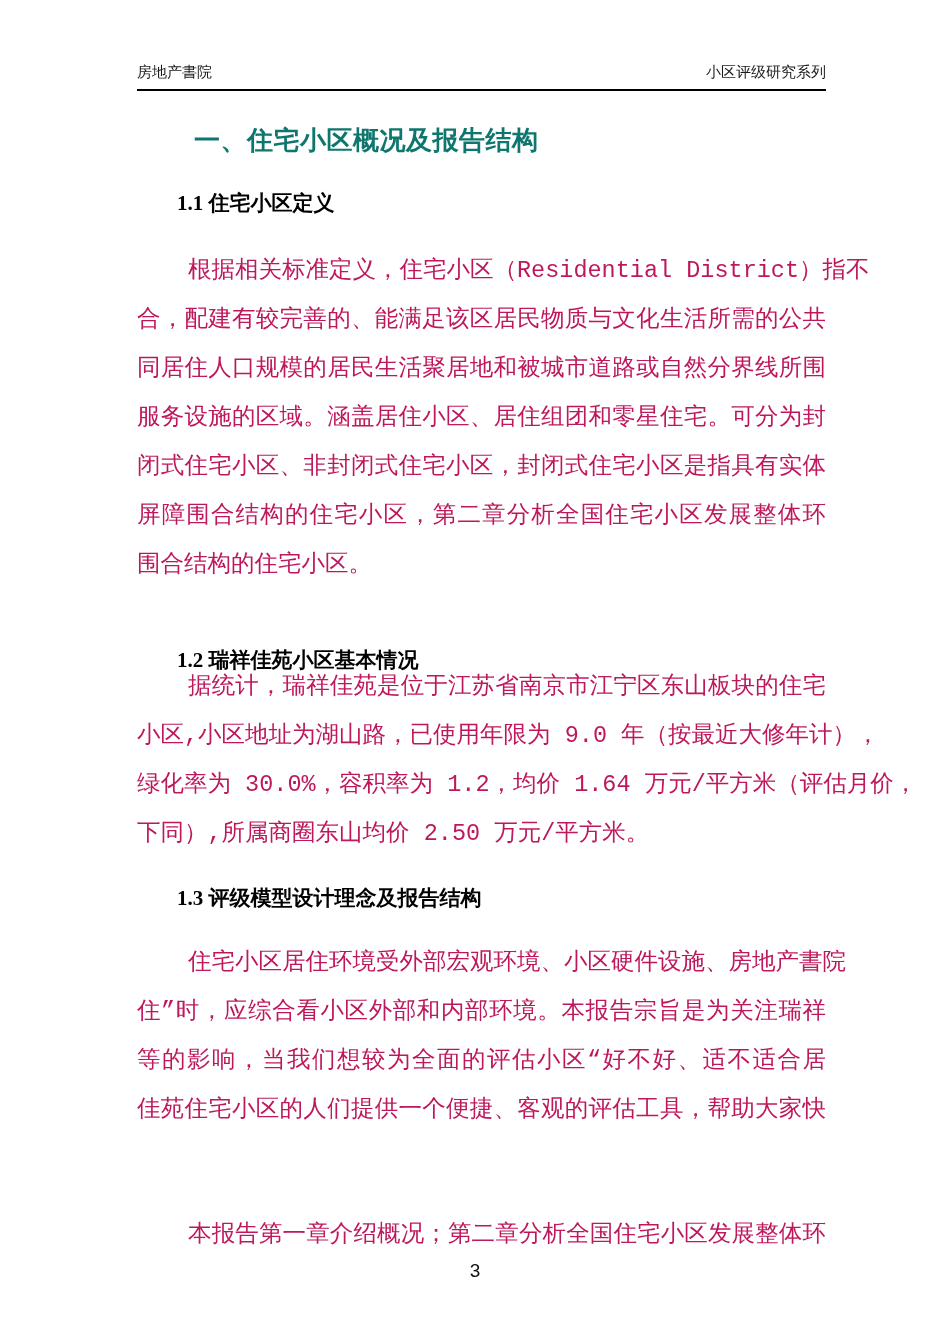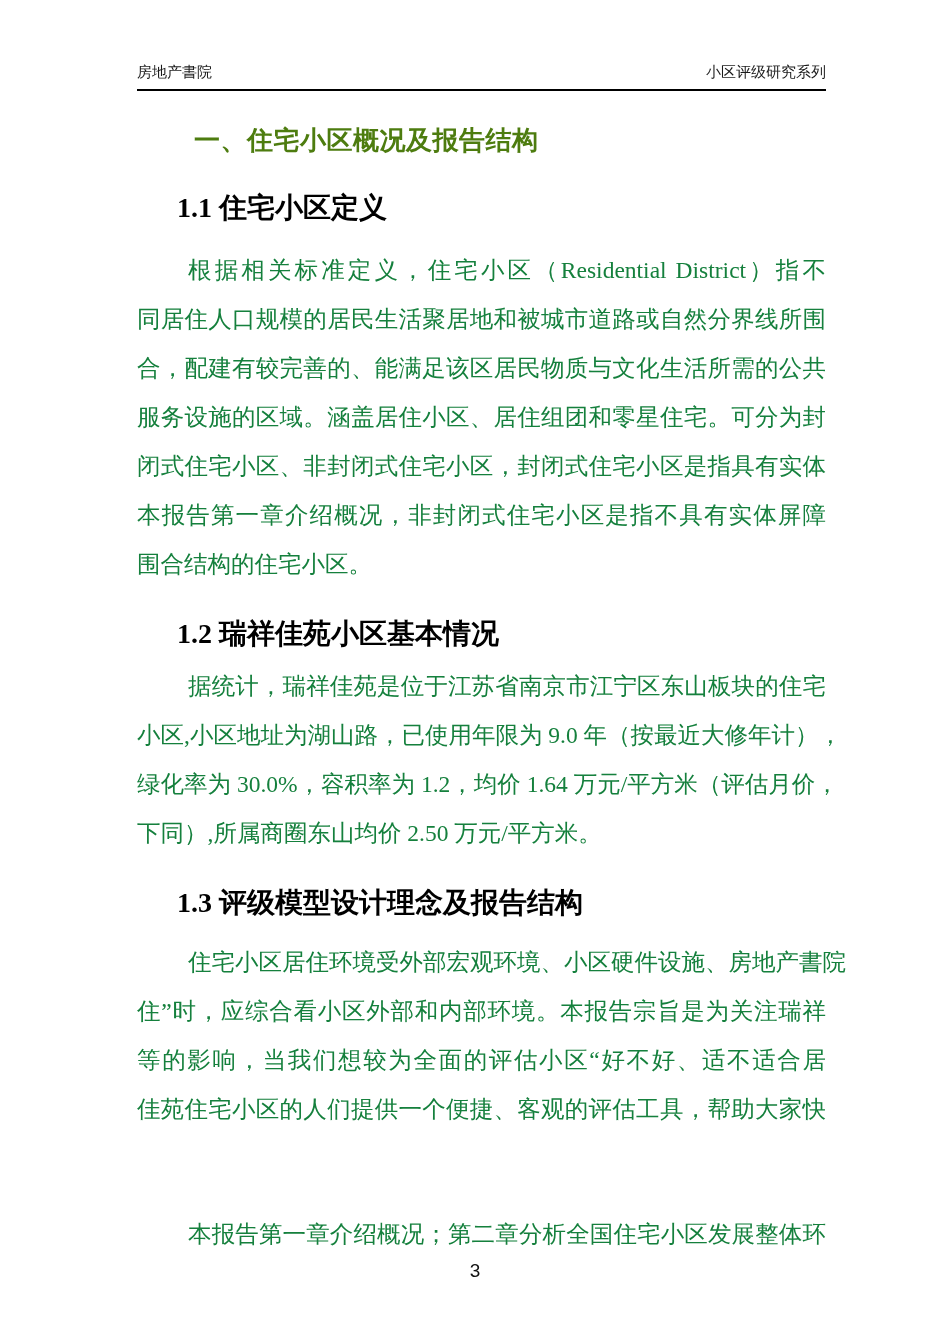--- a/index.html
+++ b/index.html
@@ -31,44 +31,45 @@
   
   .doc-title {
     position: absolute;
     top: 123px;
     left: 194px;
     margin: 0;
     font-family: "Liberation Sans", "DejaVu Sans", sans-serif;
     font-size: 26px;
     font-weight: bold;
     letter-spacing: 0.5px;
-    color: #4d7c0f;
+    color: #0f766e;
     white-space: nowrap;
   }
   .heading {
     position: absolute;
     left: 177px;
     margin: 0;
     font-family: "Liberation Serif", "DejaVu Serif", serif;
-    font-size: 28px;
+    font-size: 21px;
     font-weight: bold;
     color: #000000;
     white-space: nowrap;
   }
   .h-1 { top: 189px; }
-  .h-2 { top: 615px; }
+  .h-2 { top: 646px; }
   .h-3 { top: 884px; }
   
   .para {
     position: absolute;
     left: 137px;
     width: 689px;
     font-size: 23.5px;
     line-height: 49px;
-    color: #15803d;
+    color: #be185d;
+    font-family: Liberation Mono, monospace;
   }
   .p-1 { top: 246px; }
   .p-2 { top: 662px; }
   .p-3 { top: 938px; }
   .p-4 { top: 1210px; }
   .line {
     text-align: justify;
     text-align-last: justify;
     height: 49px;
     white-space: nowrap;
@@ -99,25 +100,25 @@
   <div class="header">
     <span>房地产書院</span>
     <span>小区评级研究系列</span>
   </div>
 
   <h1 class="doc-title">一、住宅小区概况及报告结构</h1>
 
   <h2 class="heading h-1">1.1 住宅小区定义</h2>
   <div class="para p-1">
     <div class="line first">根据相关标准定义，住宅小区（Residential District）指不</div>
+    <div class="line">合，配建有较完善的、能满足该区居民物质与文化生活所需的公共</div>
     <div class="line">同居住人口规模的居民生活聚居地和被城市道路或自然分界线所围</div>
-    <div class="line">合，配建有较完善的、能满足该区居民物质与文化生活所需的公共</div>
     <div class="line">服务设施的区域。涵盖居住小区、居住组团和零星住宅。可分为封</div>
     <div class="line">闭式住宅小区、非封闭式住宅小区，封闭式住宅小区是指具有实体</div>
-    <div class="line">本报告第一章介绍概况，非封闭式住宅小区是指不具有实体屏障</div>
+    <div class="line">屏障围合结构的住宅小区，第二章分析全国住宅小区发展整体环</div>
     <div class="line short">围合结构的住宅小区。</div>
   </div>
 
   <h2 class="heading h-2">1.2 瑞祥佳苑小区基本情况</h2>
   <div class="para p-2">
     <div class="line first">据统计，瑞祥佳苑是位于江苏省南京市江宁区东山板块的住宅</div>
     <div class="line">小区,小区地址为湖山路，已使用年限为 9.0 年（按最近大修年计），</div>
     <div class="line">绿化率为 30.0%，容积率为 1.2，均价 1.64 万元/平方米（评估月价，</div>
     <div class="line short">下同）,所属商圈东山均价 2.50 万元/平方米。</div>
   </div>

